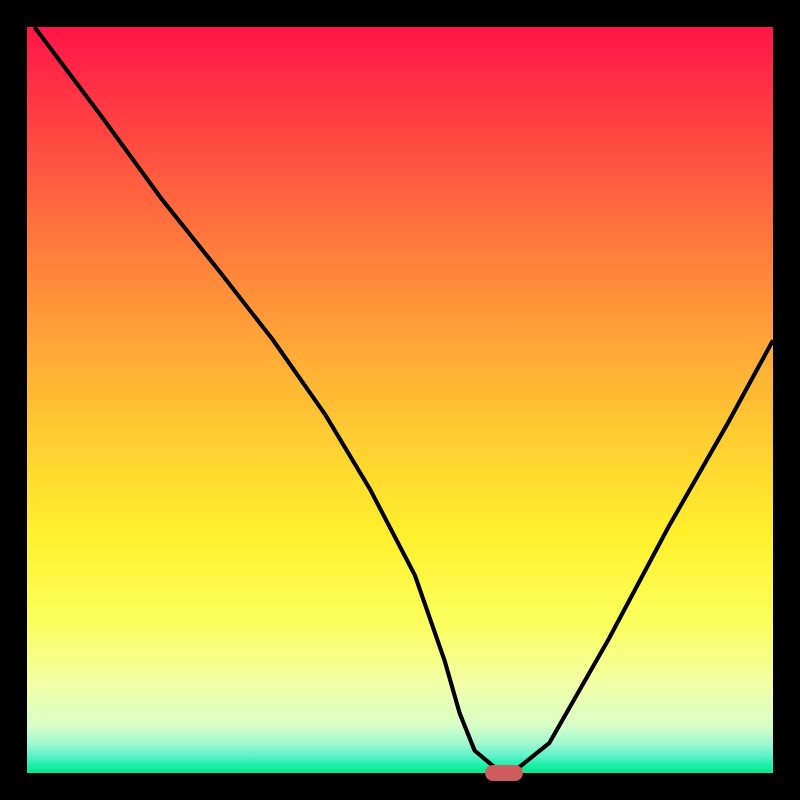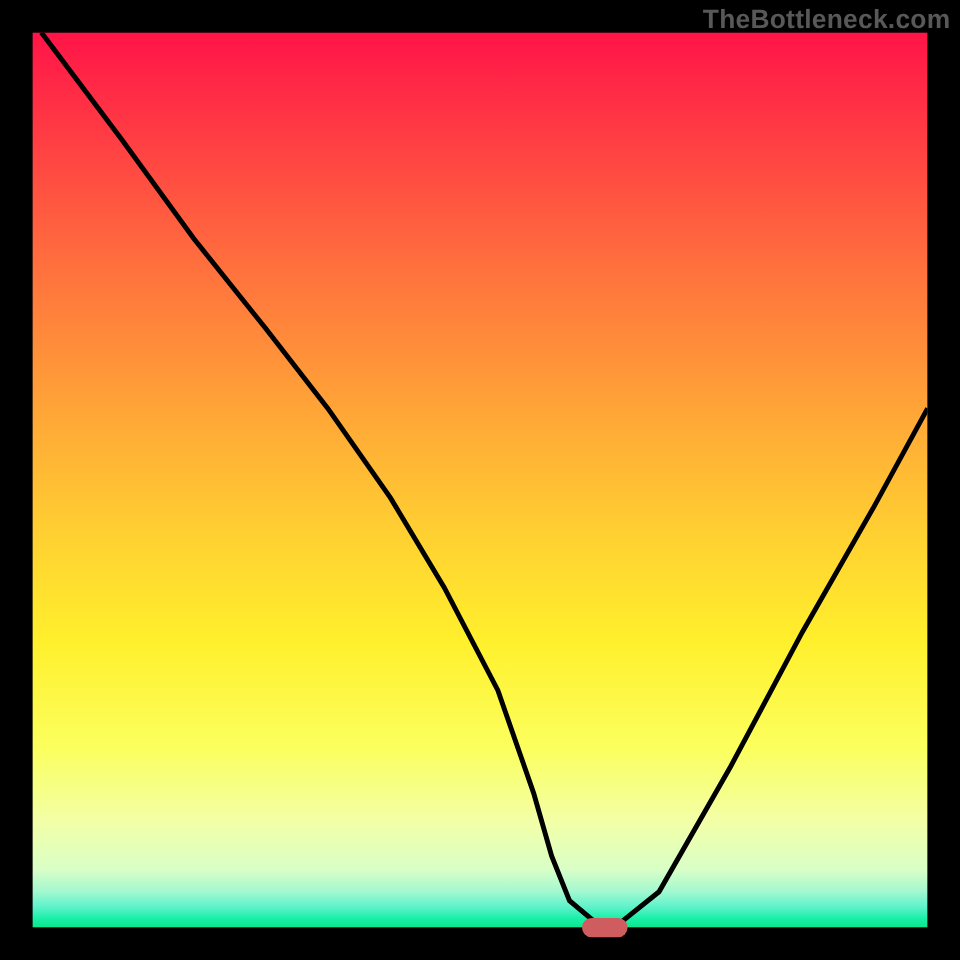--- a/index.html
+++ b/index.html
@@ -51,21 +51,20 @@
     background: #cf5d5f;
     z-index: 3;
     transform: translate(-50%, -50%);
   }
 </style>
 </head>
 <body>
 
 <div class="wrap">
 
-  <div class="watermark">TheBottleneck.com</div>
 
   <div class="plot-area">
 
     <svg class="gradient" viewBox="0 0 100 100" preserveAspectRatio="none">
       <defs>
         <linearGradient id="bg-grad" x1="0" y1="0" x2="0" y2="1">
             <stop offset="0.00%" stop-color="#ff1448"></stop>
             <stop offset="10.00%" stop-color="#ff3744"></stop>
             <stop offset="25.00%" stop-color="#ff6c3e"></stop>
             <stop offset="40.00%" stop-color="#ff9e38"></stop>

